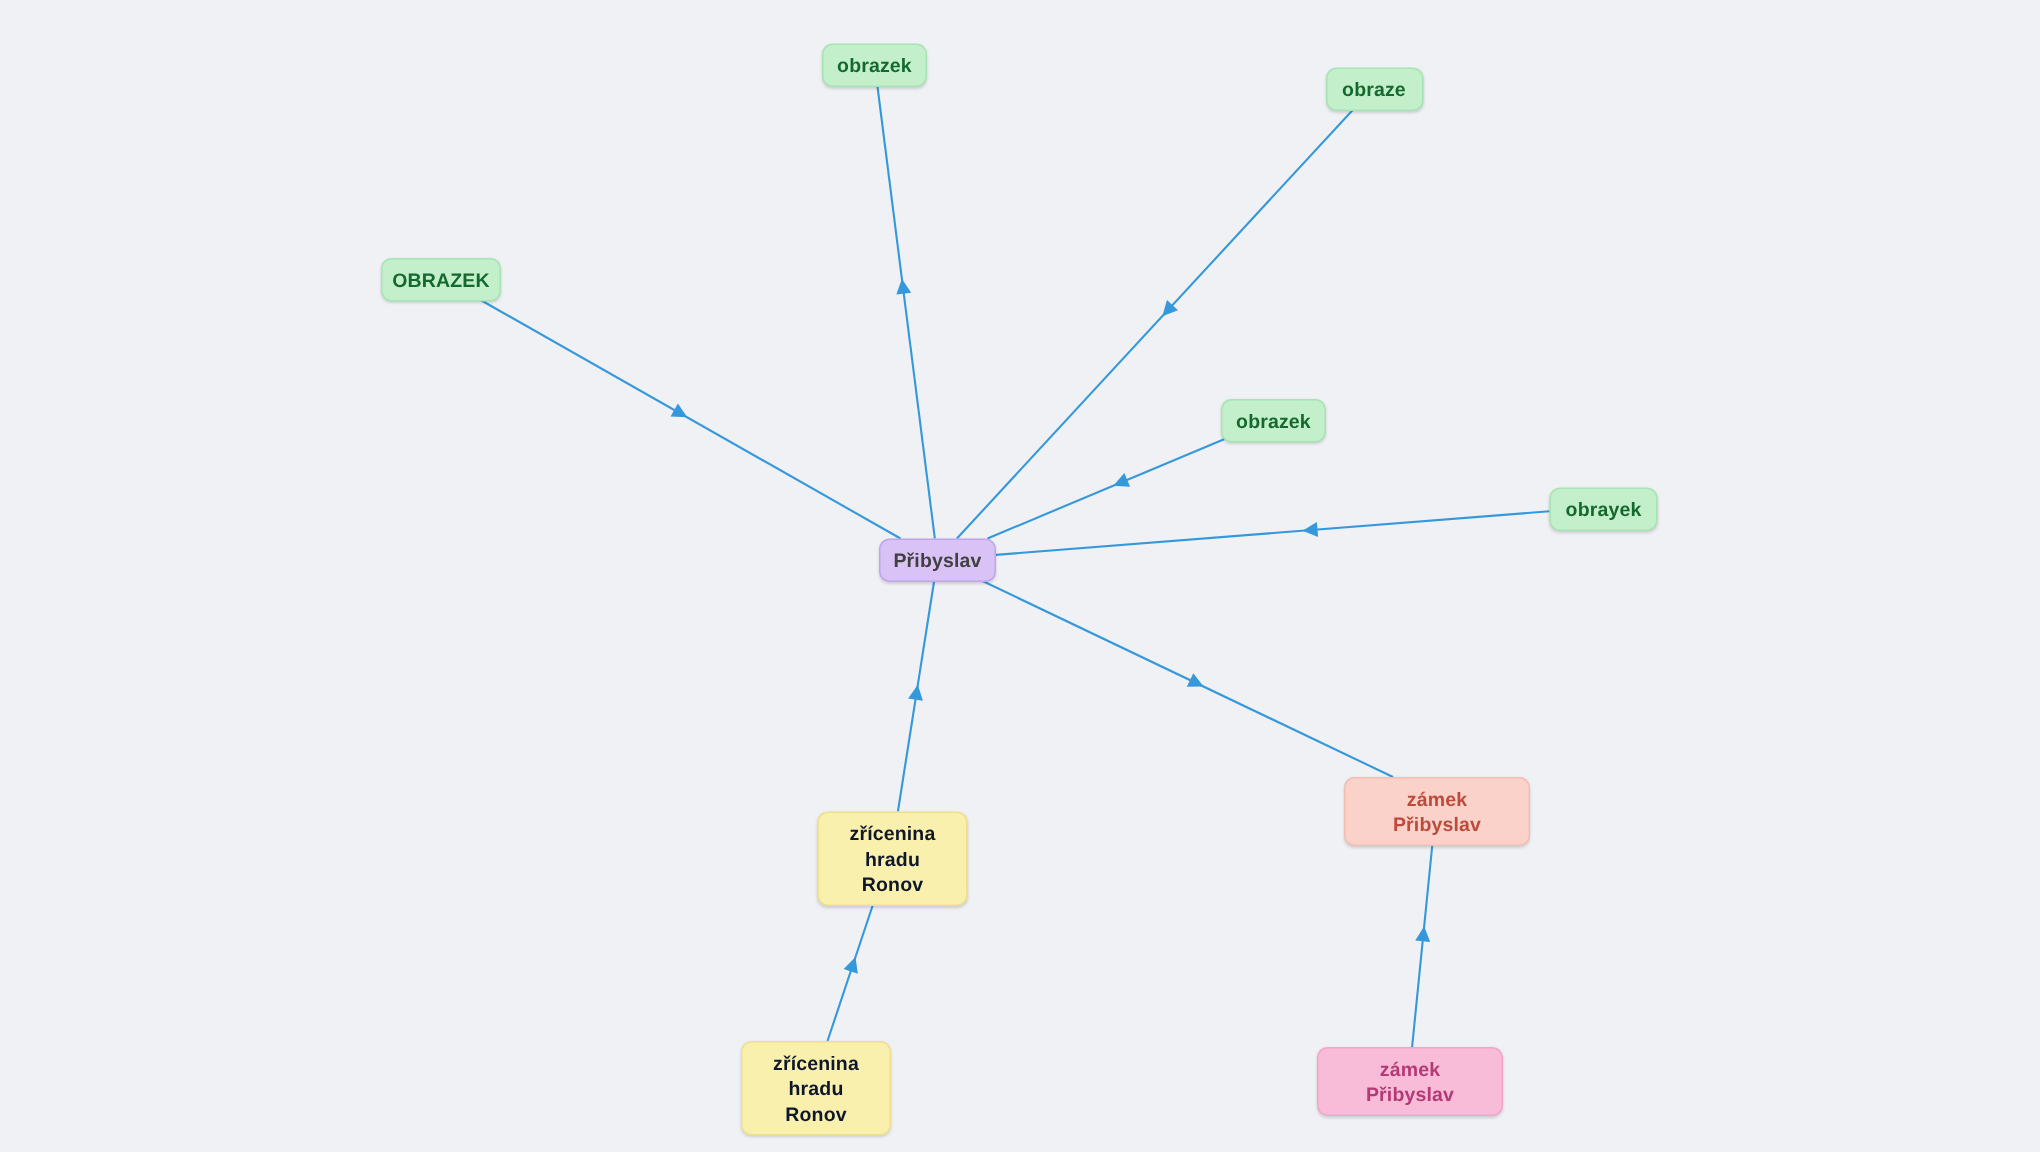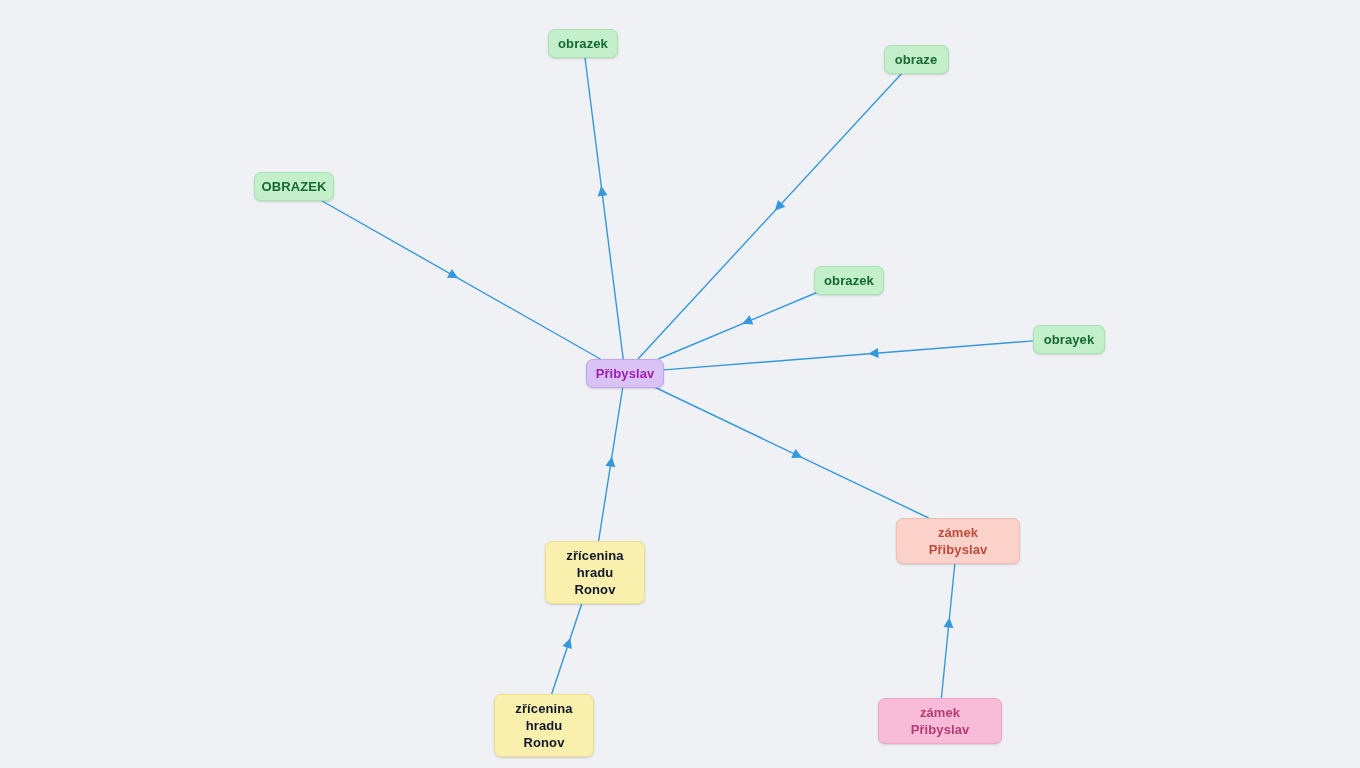--- a/index.html
+++ b/index.html
@@ -40,21 +40,21 @@
     letter-spacing: 0.1px;
     padding: 5px 10px;
     white-space: pre-line;
     box-shadow: 0 1px 2px rgba(40,45,60,0.18);
     user-select: none;
     cursor: pointer;
   }
   .node-lavender {
     background: #d9c2f5;
     border: 1px solid #c2a4ec;
-    color: #a21caf;
+    color: #404040;
   }
   .node-green {
     background: #c3f0cb;
     border: 1px solid #a6e4b3;
     color: #14692f;
   }
   .node-yellow {
     background: #faf0ae;
     border: 1px solid #efe08c;
     color: #0f172a;

